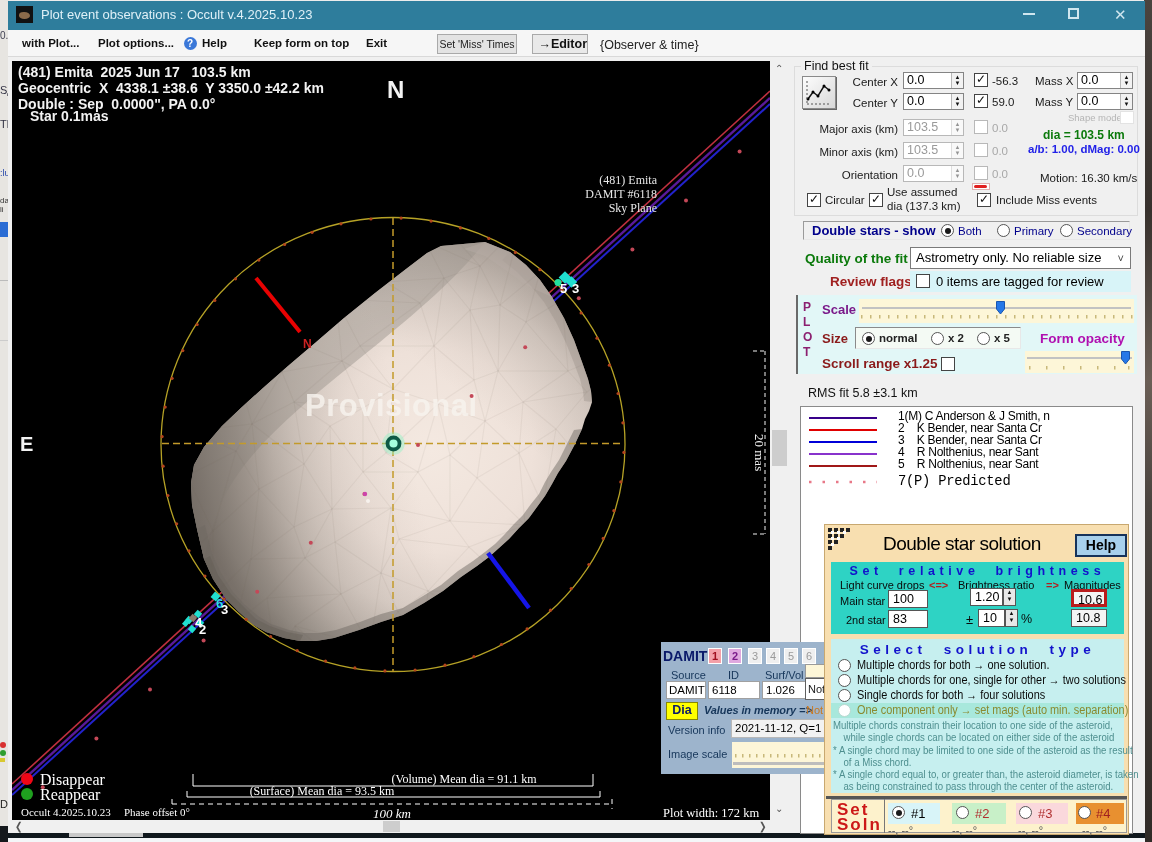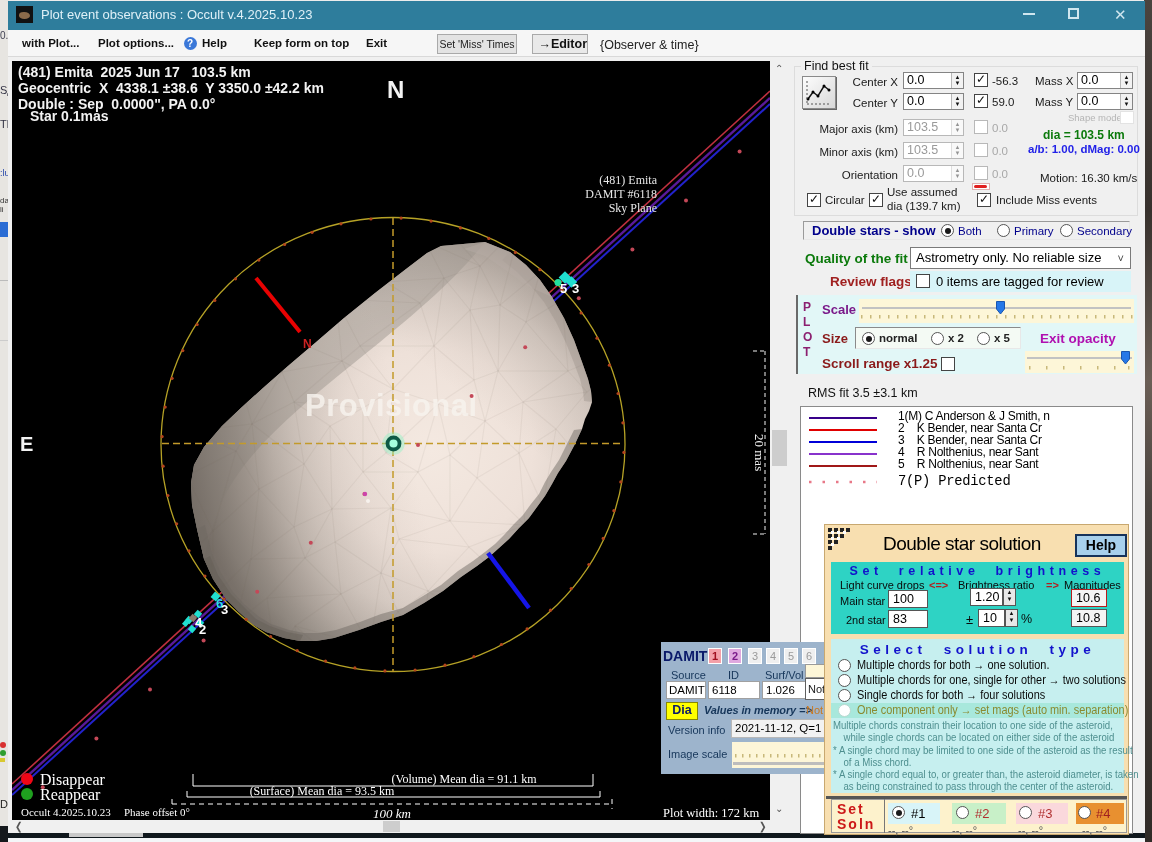--- a/index.html
+++ b/index.html
@@ -483,21 +483,21 @@
 <div class="spin" style="left:903px;top:165px;width:61px;height:17px;color:#9a9a9a;border-color:#b8b8b8">0.0<span class="ud" style="opacity:.45"></span></div>
 <div class="cb dis" style="left:974px;top:166px"></div>
 <div class="lbl" style="left:992px;top:168px;color:#a8a8a8">0.0</div>
 <div class="lbl" style="left:1040px;top:172px;font-size:11.5px">Motion: 16.30 km/s</div>
 <div class="ab" style="left:972px;top:183px;width:18px;height:7px;background:#fff;border:1px solid #e0b0b0"></div>
 <div class="ab" style="left:974px;top:185px;width:13px;height:3px;background:#e02020;border-radius:2px"></div>
 <div class="cb ck" style="left:807px;top:193px"></div>
 <div class="lbl" style="left:825px;top:194px">Circular</div>
 <div class="cb ck" style="left:869px;top:193px"></div>
 <div class="lbl" style="left:887px;top:186px">Use assumed</div>
-<div class="lbl" style="left:887px;top:200px">dia (139.7 km)</div>
+<div class="lbl" style="left:887px;top:200px">dia (137.3 km)</div>
 <div class="cb ck" style="left:977px;top:193px"></div>
 <div class="lbl" style="left:996px;top:194px">Include Miss events</div>
 
 <div class="ab" style="left:803px;top:221px;width:327px;height:19px;border:1px solid #9a9a9a;border-right-color:#e8e8e8;border-bottom-color:#e8e8e8;background:#f0f0f0"></div>
 <div class="ab" style="left:812px;top:223px;font-size:13px;font-weight:bold;color:#00008B">Double stars - show</div>
 <div class="rd sel" style="left:941px;top:224px"></div>
 <div class="lbl" style="left:958px;top:225px;color:#00008B;font-size:11.5px">Both</div>
 <div class="rd" style="left:997px;top:224px"></div>
 <div class="lbl" style="left:1014px;top:225px;color:#00008B;font-size:11.5px">Primary</div>
 <div class="rd" style="left:1060px;top:224px"></div>
@@ -554,41 +554,41 @@
       <path d="M1.5,1.5 h8 v7.5 l-4,5 -4,-5 Z" fill="#2678e8" stroke="#1a56b0"></path>
     </svg>
 <div class="ab" style="left:822px;top:331px;font-size:13px;font-weight:bold;color:#8a1a1a">Size</div>
 <div class="ab" style="left:855px;top:327px;width:166px;height:22px;background:#f4faf4;border:1px solid #8a8a8a;border-right-color:#e8e8e8;border-bottom-color:#e8e8e8"></div>
 <div class="rd sel" style="left:862px;top:332px"></div>
 <div class="lbl" style="left:879px;top:332px;font-weight:bold;color:#222">normal</div>
 <div class="rd" style="left:931px;top:332px"></div>
 <div class="lbl" style="left:948px;top:332px;font-weight:bold;color:#222">x 2</div>
 <div class="rd" style="left:977px;top:332px"></div>
 <div class="lbl" style="left:994px;top:332px;font-weight:bold;color:#222">x 5</div>
-<div class="ab" style="left:1040px;top:331px;font-size:13.5px;font-weight:bold;color:#b010b0">Exit opacity</div>
+<div class="ab" style="left:1040px;top:331px;font-size:13.5px;font-weight:bold;color:#b010b0">Form opacity</div>
 <div class="ab" style="left:1025px;top:351px;width:109px;height:22px;background:#fdf6d8"></div>
 <div class="ab" style="left:1027px;top:357px;width:105px;height:2px;background:#c2c2c2"></div>
 <svg class="ab" style="left:1025px;top:364px" width="109" height="8">
       <g fill="#c8b87a">
         <rect x="4" y="2" width="1.5" height="3.5"></rect>
         <rect x="21" y="2" width="1.5" height="3.5"></rect>
         <rect x="38" y="2" width="1.5" height="3.5"></rect>
         <rect x="55" y="2" width="1.5" height="3.5"></rect>
         <rect x="72" y="2" width="1.5" height="3.5"></rect>
         <rect x="89" y="2" width="1.5" height="3.5"></rect>
         <rect x="103" y="2" width="1.5" height="3.5"></rect>
       </g>
     </svg>
 <svg class="ab" style="left:1120px;top:350px" width="12" height="16">
       <path d="M1.5,1.5 h8 v7.5 l-4,5 -4,-5 Z" fill="#2678e8" stroke="#1a56b0"></path>
     </svg>
 <div class="ab" style="left:822px;top:356px;font-size:13.5px;font-weight:bold;color:#8a1a1a">Scroll range x1.25</div>
 <div class="cb" style="left:941px;top:357px"></div>
 
-<div class="ab" style="left:808px;top:386px;font-size:12.5px;color:#111">RMS fit 3.5 ±3.1 km</div>
+<div class="ab" style="left:808px;top:386px;font-size:12.5px;color:#111">RMS fit 5.8 ±3.1 km</div>
 <div class="ab" style="left:800px;top:406px;width:333px;height:428px;background:#fff;border:1px solid #8a8a8a"></div>
 <svg class="ab" style="left:801px;top:407px" width="331" height="85">
 <line x1="8" y1="11" x2="76" y2="11" stroke="#38008a" stroke-width="2"></line>
 <line x1="8" y1="23" x2="76" y2="23" stroke="#e00000" stroke-width="2"></line>
 <line x1="8" y1="35" x2="76" y2="35" stroke="#0000d8" stroke-width="2"></line>
 <line x1="8" y1="47" x2="76" y2="47" stroke="#8832cc" stroke-width="2"></line>
 <line x1="8" y1="59" x2="76" y2="59" stroke="#a01818" stroke-width="2"></line>
 <line x1="8" y1="75" x2="76" y2="75" stroke="#e87888" stroke-width="2.5" stroke-dasharray="2.5 11"></line>
 </svg>
 <div class="ab" style="left:898px;top:410px;font-family:Liberation Sans, sans-serif;font-size:12px;line-height:12.1px;letter-spacing:-0.25px;color:#000;white-space:pre">1(M) C Anderson &amp; J Smith, n
@@ -670,21 +670,21 @@
 <div class="ab" style="left:831px;top:564px;width:293px;text-align:center;font-size:12.5px;font-weight:bold;color:#1212cc;letter-spacing:4.6px;word-spacing:8px">Set relative brightness</div>
 <div class="ab" style="left:840px;top:579px;font-size:11px;color:#0a0a0a">Light curve drops</div>
 <div class="ab" style="left:929px;top:579px;font-size:11px;font-weight:bold;color:#b02020">&lt;=&gt;</div>
 <div class="ab" style="left:958px;top:579px;font-size:11px;color:#0a0a0a">Brightness ratio</div>
 <div class="ab" style="left:1046px;top:579px;font-size:11px;font-weight:bold;color:#b02020">=&gt;</div>
 <div class="ab" style="left:1064px;top:579px;font-size:11px;color:#0a0a0a">Magnitudes</div>
 <div class="ab" style="left:840px;top:595px;font-size:11px;color:#0a0a0a">Main star</div>
 <div class="ab" style="left:888px;top:590px;width:40px;height:18px;background:#fff;border:1px solid #555;font-size:12.5px;line-height:16px;padding-left:4px">100</div>
 <div class="ab" style="left:970px;top:588px;width:33px;height:18px;background:#fff;border:1px solid #555;font-size:12.5px;line-height:16px;padding-left:4px">1.20</div>
 <div class="ab" style="left:1003px;top:588px;width:13px;height:18px;background:#e8e8e8;border:1px solid #555;font-size:6px;line-height:7px;text-align:center;color:#111">▲<br>▼</div>
-<div class="ab" style="left:1071px;top:589px;width:36px;height:18px;background:#f4f4f4;border:1px solid #b91c1c;font-size:12.5px;line-height:16px;padding-left:4px">10.6</div>
+<div class="ab" style="left:1071px;top:589px;width:36px;height:18px;background:#f4f4f4;border:3px solid #b91c1c;font-size:12.5px;line-height:16px;padding-left:4px">10.6</div>
 <div class="ab" style="left:846px;top:614px;font-size:11px;color:#0a0a0a">2nd star</div>
 <div class="ab" style="left:888px;top:610px;width:40px;height:18px;background:#fff;border:1px solid #555;font-size:12.5px;line-height:16px;padding-left:4px">83</div>
 <div class="ab" style="left:966px;top:612px;font-size:13px;color:#0a0a0a">±</div>
 <div class="ab" style="left:978px;top:609px;width:27px;height:18px;background:#fff;border:1px solid #555;font-size:12.5px;line-height:16px;padding-left:4px">10</div>
 <div class="ab" style="left:1005px;top:609px;width:13px;height:18px;background:#e8e8e8;border:1px solid #555;font-size:6px;line-height:7px;text-align:center;color:#111">▲<br>▼</div>
 <div class="ab" style="left:1021px;top:612px;font-size:12.5px;color:#0a0a0a">%</div>
 <div class="ab" style="left:1071px;top:609px;width:36px;height:18px;background:#f4f4f4;border:1px solid #555;font-size:12.5px;line-height:16px;padding-left:4px">10.8</div>
 
 <div class="ab" style="left:831px;top:639px;width:293px;height:154px;background:#c6efef"></div>
 <div class="ab" style="left:831px;top:642px;width:293px;text-align:center;font-size:13.5px;font-weight:bold;color:#1212cc;letter-spacing:4.5px;word-spacing:9px">Select solution type</div>
@@ -699,21 +699,21 @@
 <div class="ab" style="left:857px;top:703px;font-size:12px;color:#8a8a30;transform:scaleX(.91);transform-origin:0 0">One component only → set mags (auto min. separation)</div>
 <div class="ab" style="left:833px;top:719px;font-size:11px;line-height:12.3px;color:#4e8f8f;transform:scaleX(.875);transform-origin:0 0">Multiple chords constrain their location to one side of the asteroid,<br>
 <span style="margin-left:12px">while single chords can be located on either side of the asteroid</span><br>
 * A single chord may be limited to one side of the asteroid as the result<br>
 <span style="margin-left:12px">of a Miss chord.</span><br>
 * A single chord equal to, or greater than, the asteroid diameter, is taken<br>
 <span style="margin-left:12px">as being constrained to pass through the center of the asteroid.</span></div>
 
 <div class="ab" style="left:826px;top:796px;width:301px;height:3px;background:#555"></div>
 <div class="ab" style="left:831px;top:799px;width:296px;height:34px;background:#fdf2cc;border:1px solid #9a9a9a"></div>
-<div class="ab" style="left:837px;top:802px;font-size:14px;font-weight:bold;color:#cc1818;letter-spacing:2px;line-height:15px">Set<br>Soln</div>
+<div class="ab" style="left:837px;top:802px;font-size:17px;font-weight:bold;color:#cc1818;letter-spacing:2px;line-height:15px">Set<br>Soln</div>
 <div class="ab" style="left:884px;top:799px;width:1px;height:34px;background:#777"></div>
 <div class="ab" style="left:888px;top:803px;width:52px;height:21px;background:#d8f4f8"></div>
 <div class="rd sel" style="left:892px;top:806px"></div>
 <div class="ab" style="left:911px;top:806px;font-size:13px;color:#000">#1</div>
 <div class="ab" style="left:952px;top:803px;width:54px;height:21px;background:#c8f0c8"></div>
 <div class="rd" style="left:956px;top:806px"></div>
 <div class="ab" style="left:975px;top:806px;font-size:13px;color:#b03030">#2</div>
 <div class="ab" style="left:1016px;top:803px;width:52px;height:21px;background:#fad8dc"></div>
 <div class="rd" style="left:1019px;top:806px"></div>
 <div class="ab" style="left:1038px;top:806px;font-size:13px;color:#b03030">#3</div>

